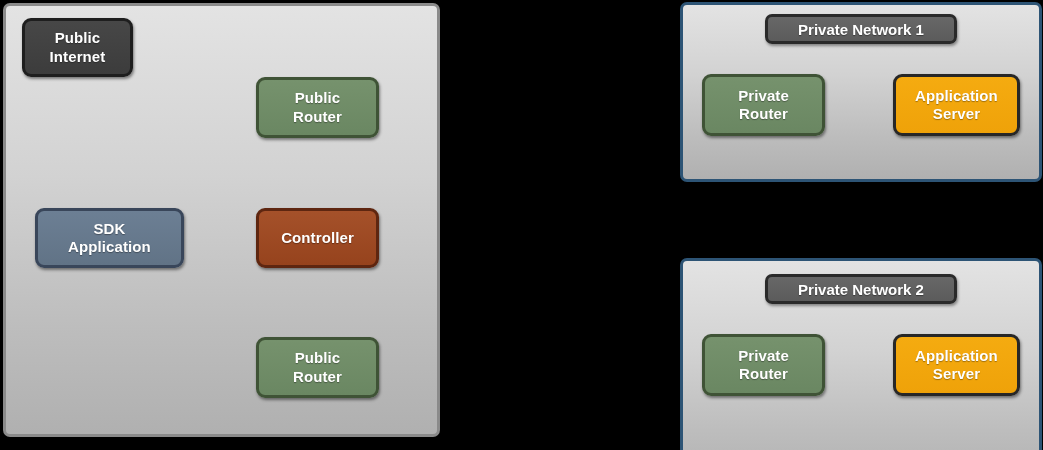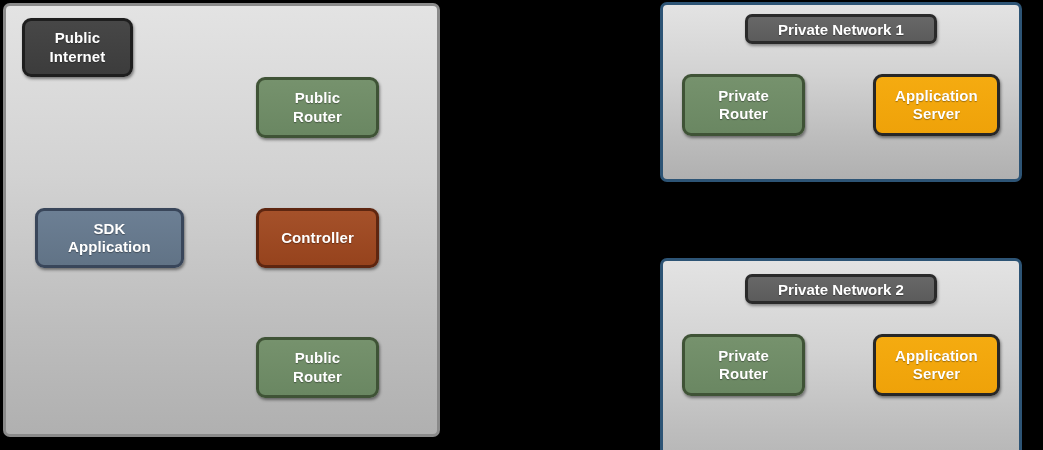--- a/index.html
+++ b/index.html
@@ -34,21 +34,21 @@
   .zone-public {
     left: 3px;
     top: 3px;
     width: 437px;
     height: 434px;
     border: 3px solid #8a8a8a;
     box-shadow: 2px 3px 4px rgba(0,0,0,0.55);
   }
 
   .zone-private {
-    left: 660px;
+    left: 680px;
     width: 362px;
     border: 3px solid #2d5475;
     box-shadow: 2px 3px 4px rgba(0,0,0,0.55);
   }
 
   .zone-private-1 {
     top: 2px;
     height: 180px;
   }
 

